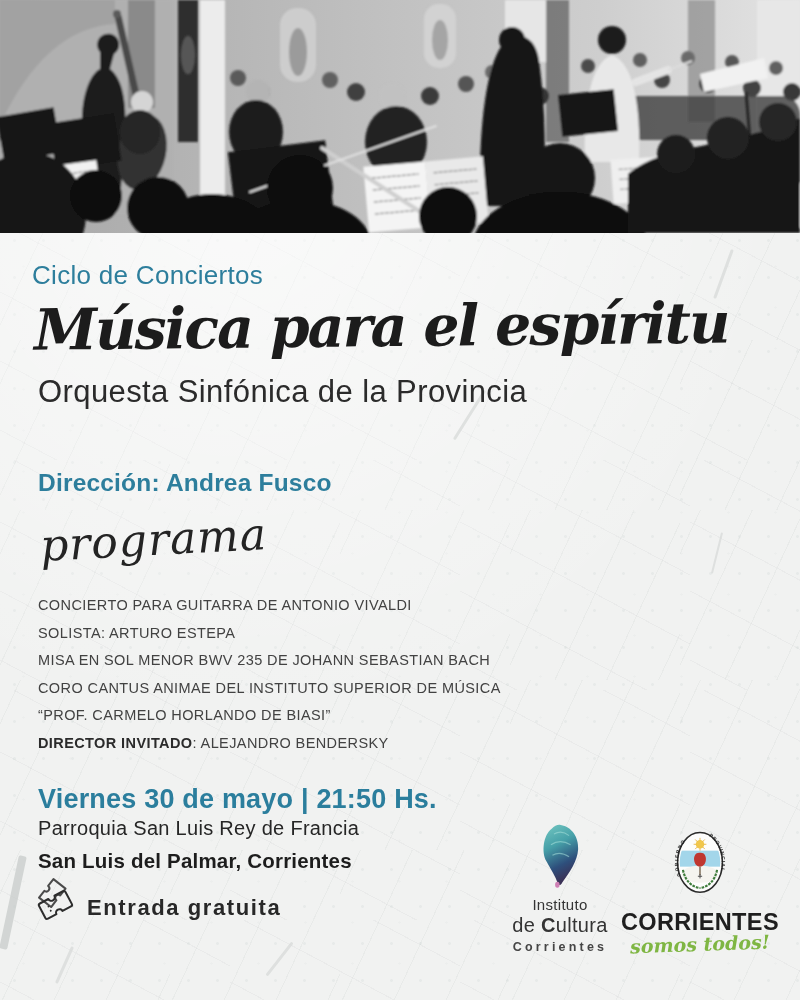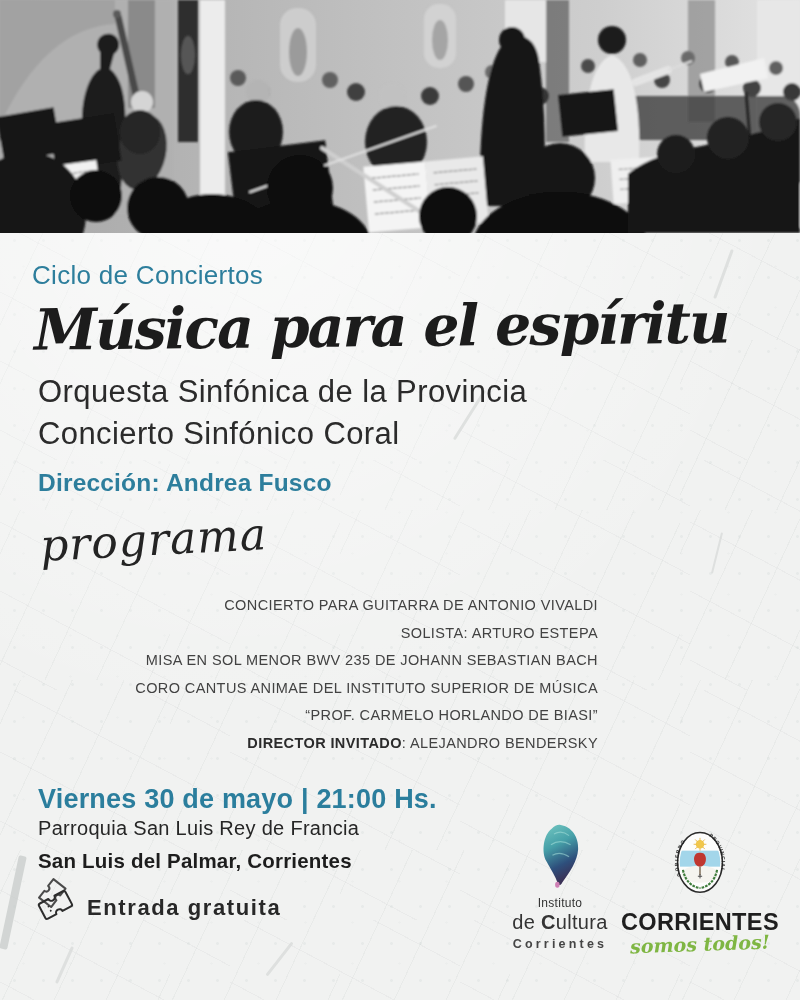--- a/index.html
+++ b/index.html
@@ -35,32 +35,32 @@
   }
   .sub1{position:absolute;left:38px;top:374px;font-size:31px;letter-spacing:.4px;color:#2b2b2b;text-align:right;}
   .sub2{position:absolute;left:38px;top:416px;font-size:31px;letter-spacing:.4px;color:#2b2b2b;}
   .direction{position:absolute;left:38px;top:469px;font-size:24.5px;font-weight:700;letter-spacing:.2px;color:#2d7e9c;}
   .prog-head{
     position:absolute;left:40px;top:514px;
     font-family:"DejaVu Serif", serif;font-style:italic;font-weight:400;
     font-size:44px;color:#242424;transform:rotate(-3deg);letter-spacing:1px;
   }
   .prog-list{position:absolute;left:38px;top:592px;width:560px;}
-  .prog-item{font-size:14.5px;line-height:27.5px;letter-spacing:.4px;color:#424242;text-align:right;}
+  .prog-item{font-size:14.5px;line-height:27.5px;letter-spacing:.4px;color:#424242;}
   .prog-item b{color:#2b2b2b;}
   .datetime{position:absolute;left:38px;top:784px;font-size:27px;font-weight:700;letter-spacing:.2px;color:#2b7e9d;}
   .venue{position:absolute;left:38px;top:817px;font-size:20px;letter-spacing:.3px;color:#262626;}
   .location{position:absolute;left:38px;top:849px;font-size:20.5px;font-weight:700;letter-spacing:.2px;color:#1d1d1d;}
   .admission{position:absolute;left:33px;top:877px;display:flex;align-items:flex-end;gap:8px;}
   .admission .label{font-size:22px;font-weight:700;letter-spacing:1.6px;color:#282828;}
   .ticket-svg{width:46px;height:44px;display:block;}
 
   .culture{position:absolute;left:498px;top:822px;width:124px;text-align:center;}
   .culture .drop{width:46px;height:68px;display:inline-block;}
-  .culture .l1{font-size:12px;color:#343434;letter-spacing:.3px;margin-top:2px;}
+  .culture .l1{font-size:15px;color:#343434;letter-spacing:.3px;margin-top:2px;}
   .culture .l2{font-size:20px;color:#343434;letter-spacing:.3px;margin-top:1px;}
   .culture .l2 .boldc{font-weight:700;}
   .culture .l3{font-size:12.5px;font-weight:700;letter-spacing:3.2px;color:#454545;margin-top:3px;}
 
   .gov{position:absolute;left:618px;top:828px;width:164px;text-align:center;}
   .gov .seal{width:64px;height:72px;display:inline-block;}
   .gov .name{font-size:23.5px;font-weight:800;letter-spacing:.4px;color:#1f1f1f;margin-top:5px;}
   .gov .tagline{
     font-family:"DejaVu Serif", serif;font-style:italic;font-weight:700;
     font-size:19px;color:#7fb643;margin-top:-3px;transform:rotate(-2deg);
@@ -192,34 +192,33 @@
   <div class="scratch s1"></div>
   <div class="scratch s2"></div>
   <div class="scratch s3"></div>
   <div class="scratch s4"></div>
   <div class="scratch s5"></div>
   <div class="scratch s6"></div>
 
   <div class="series">Ciclo de Conciertos</div>
   <div class="title">Música para el espíritu</div>
   <div class="sub1">Orquesta Sinfónica de la Provincia</div>
-  <div class="sub2">Concierto Sinfónico Coral</div>
   <div class="direction">Dirección: Andrea Fusco</div>
 
   <div class="prog-head">programa</div>
   <div class="prog-list">
     <div class="prog-item">CONCIERTO PARA GUITARRA DE ANTONIO VIVALDI</div>
     <div class="prog-item">SOLISTA: ARTURO ESTEPA</div>
     <div class="prog-item">MISA EN SOL MENOR BWV 235 DE JOHANN SEBASTIAN BACH</div>
     <div class="prog-item">CORO CANTUS ANIMAE DEL INSTITUTO SUPERIOR DE MÚSICA</div>
     <div class="prog-item">“PROF. CARMELO HORLANDO DE BIASI”</div>
     <div class="prog-item"><b>DIRECTOR INVITADO</b><span>: ALEJANDRO BENDERSKY</span></div>
   </div>
 
-  <div class="datetime">Viernes 30 de mayo | 21:00 Hs.</div>
+  <div class="datetime">Viernes 30 de mayo | 21:50 Hs.</div>
   <div class="venue">Parroquia San Luis Rey de Francia</div>
   <div class="location">San Luis del Palmar, Corrientes</div>
 
   <div class="admission">
     <svg class="ticket-svg" viewBox="0 0 48 44">
       <g fill="none" stroke="#2d2d2d" stroke-width="2.1" stroke-linejoin="round">
         <g transform="rotate(-52 20 16)">
           <path d="M8,8 h9 a3.2,3.2 0 0 0 6.4,0 h9 v16 h-9 a3.2,3.2 0 0 0 -6.4,0 h-9 z" opacity=".85"></path>
         </g>
         <g transform="rotate(-28 26 28)">

